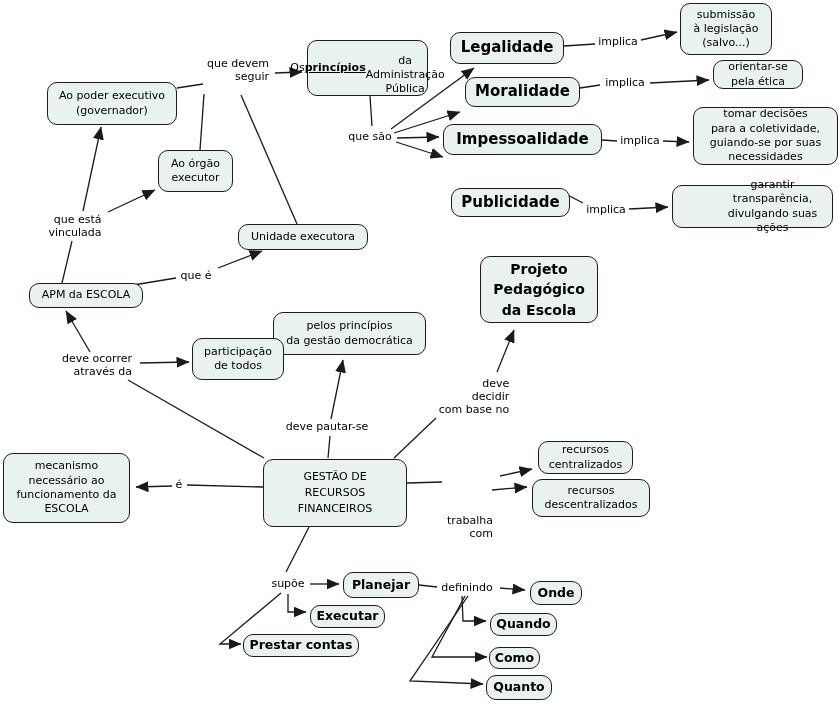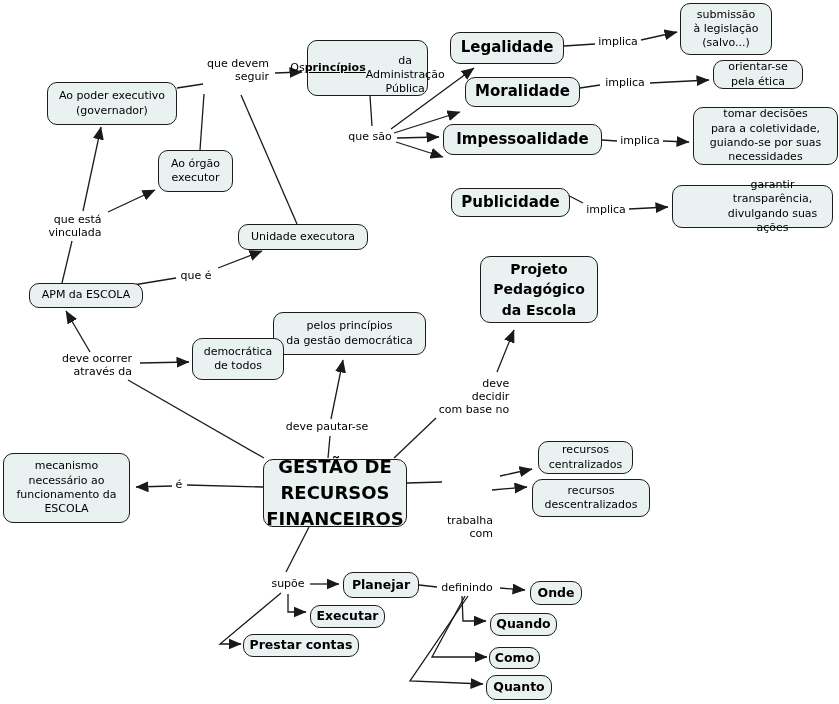--- a/index.html
+++ b/index.html
@@ -19,21 +19,21 @@
     background:var(--box-fill,#eaf1f1);
     border:1.6px solid var(--box-border,#1c1c1c);
     border-radius:10px;
     display:flex; align-items:center; justify-content:center;
     text-align:center; font-size:11px; line-height:1.3;
     white-space:pre-line; padding:1px 4px;
   }
   .b15 { font-weight:bold; font-size:15px; }
   .b14 { font-weight:bold; font-size:14px; line-height:1.45; }
   .b12 { font-weight:bold; font-size:12.5px; }
-  .gestao-text { font-weight:bold; font-size:18px; line-height:1.45; }
+  .gestao-text { font-weight:normal; font-size:11px; line-height:1.45; }
   .em { font-weight:bold; text-decoration:underline; }
   .clabel {
     position:absolute; transform:translate(-50%,-50%);
     font-size:11px; line-height:1.2; text-align:right; white-space:pre-line;
   }
 </style>
 </head>
 <body>
 
 <div class="canvas">
@@ -124,21 +124,21 @@
   <div class="node" style="left:672px; top:185px; width:161px; height:43px;padding-left:44px;">garantir transparência,
 divulgando suas ações</div>
 
   <div class="node" style="left:238px; top:224px; width:130px; height:26px;">Unidade executora</div>
 
   <div class="node" style="left:1px; top:283px; width:114px; height:25px;margin-left:28px;">APM da ESCOLA</div>
 
   <div class="node" style="left:273px; top:312px; width:153px; height:43px;">pelos princípios
 da gestão democrática</div>
 
-  <div class="node" style="left:192px; top:338px; width:92px; height:42px;">democrática
+  <div class="node" style="left:192px; top:338px; width:92px; height:42px;">participação
 de todos</div>
 
   <div class="node b14" style="left:480px; top:256px; width:118px; height:67px;">Projeto
 Pedagógico
 da Escola</div>
 
   <div class="node" style="left:3px; top:453px; width:127px; height:70px;">mecanismo
 necessário ao
 funcionamento da
 ESCOLA</div>

